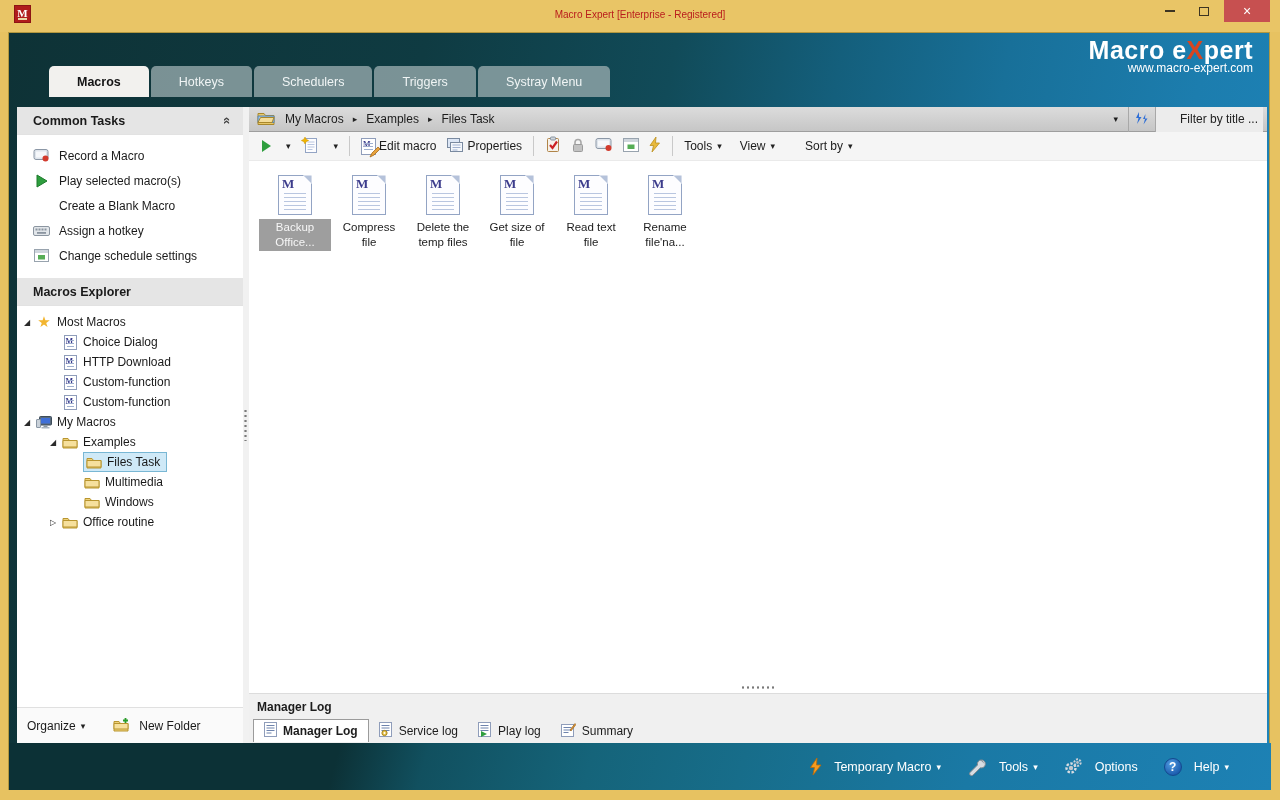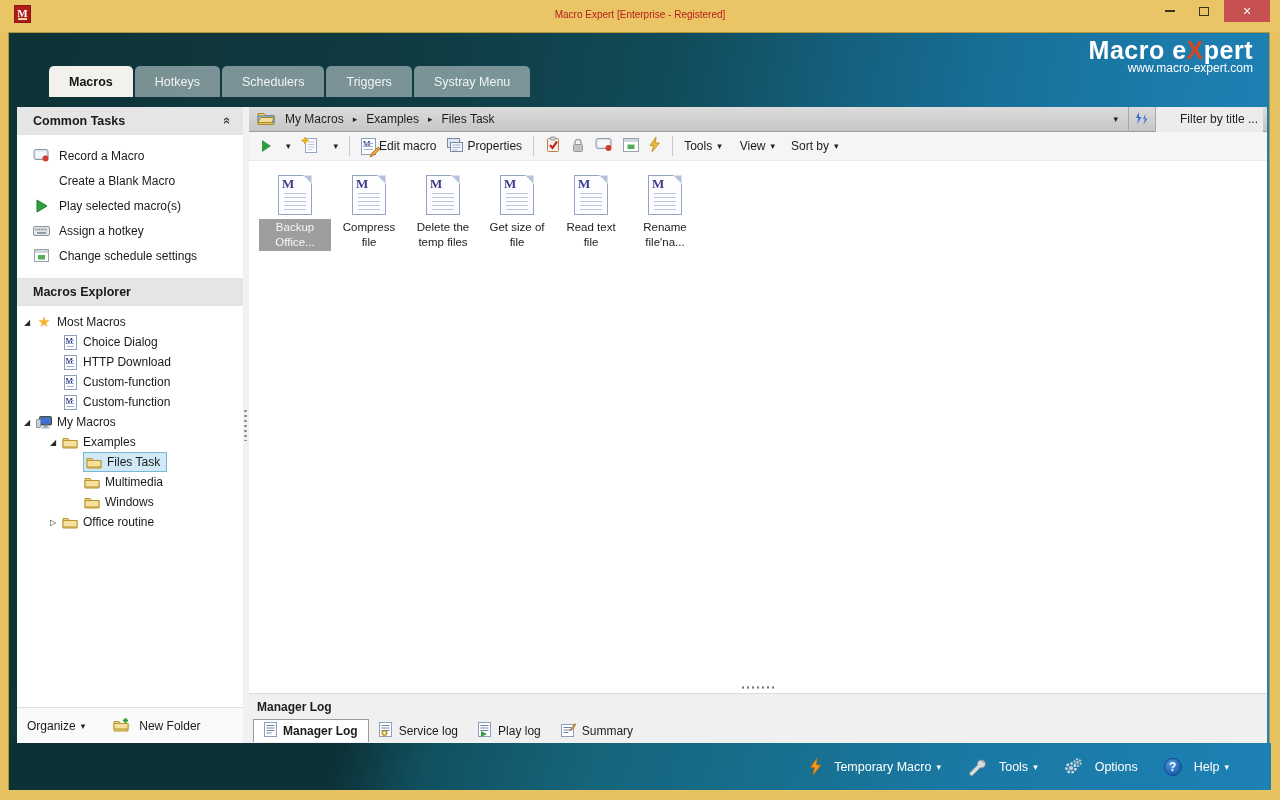--- a/index.html
+++ b/index.html
@@ -18,21 +18,21 @@
   .btn-max { right:62px; width:28px; }
   .btn-max i { width:10px; height:9px; border:1.5px solid #3c3422; }
   .btn-close { right:10px; width:46px; background:#c75050; color:#fff; font-size:14px; line-height:22px; }
 
   
   #app { position:absolute; left:8px; top:32px; width:1262px; height:758px; border:1px solid #b2973f;
     background:linear-gradient(100deg,#0e3236 0%,#0f3b42 30%,#114b59 48%,#145f7c 60%,#187099 72%,#1c7dae 86%,#1e84ba 100%); }
 
   
   .tabs { position:absolute; left:40px; top:33px; height:31px; display:flex; }
-  .tab { height:31px; padding:0 20px; margin-right:2px; display:flex; align-items:center; border-radius:5px 5px 0 0;
+  .tab { height:31px; padding:0 28px; margin-right:2px; display:flex; align-items:center; border-radius:5px 5px 0 0;
     background:rgba(152,172,174,0.78); color:#f0f5f5; font-size:12.5px; cursor:default; }
   .tab.active { background:#f2f1ee; color:#141414; font-weight:bold; }
   .logo { position:absolute; right:16px; top:3px; text-align:right; color:#fff; }
   .logo .lname { font-size:25px; font-weight:bold; letter-spacing:0.5px; }
   .logo .lname b { color:#d9451f; }
   .logo .lurl { font-size:12px; margin-top:-4px; }
 
   
   .sidebar { position:absolute; left:8px; top:74px; width:226px; height:636px; background:#fff; font-size:12px; color:#1a1a1a; }
   .panelhead { height:28px; background:#e5e5e5; border-bottom:1px solid #e2e2e2; display:flex; align-items:center; padding:0 12px 0 16px; font-weight:bold; font-size:12.5px; }
@@ -171,30 +171,30 @@
           <span class="ticon">
             <svg width="17" height="15">
                 <rect x="1" y="1.5" width="14" height="10" rx="2" fill="#dfe5ec" stroke="#8b97a6"></rect>
                 <rect x="3" y="3.5" width="10" height="6" fill="#f6f8fb"></rect>
                 <circle cx="12.5" cy="10.5" r="3" fill="#d23b2e"></circle>
               </svg>
           </span>
           <span>Record a Macro</span>
         </div>
         <div class="task">
-          <span class="ticon"></span>
-          <span>Create a Blank Macro</span>
-        </div>
-        <div class="task">
           <span class="ticon">
             <svg width="12" height="14">
                 <polygon points="1,1 11,7 1,13" fill="#2e9e3e" stroke="#1d7a2b"></polygon>
               </svg>
           </span>
           <span>Play selected macro(s)</span>
+        </div>
+        <div class="task">
+          <span class="ticon"></span>
+          <span>Create a Blank Macro</span>
         </div>
         <div class="task">
           <span class="ticon">
             <svg width="17" height="12">
                 <rect x="0.5" y="1.5" width="16" height="9" rx="1.5" fill="#e2e6ea" stroke="#8b95a0"></rect>
                 <rect x="2.5" y="3.5" width="2" height="2" fill="#8b95a0"></rect>
                 <rect x="5.5" y="3.5" width="2" height="2" fill="#8b95a0"></rect>
                 <rect x="8.5" y="3.5" width="2" height="2" fill="#8b95a0"></rect>
                 <rect x="11.5" y="3.5" width="2" height="2" fill="#8b95a0"></rect>
                 <rect x="4" y="7" width="9" height="1.8" fill="#8b95a0"></rect>
@@ -467,21 +467,21 @@
         </span>
         <span class="tsep"></span>
         <span class="tbtn">
           <span>Tools</span>
           <span class="dd">▾</span>
         </span>
         <span class="tbtn" style="margin-left:8px;">
           <span>View</span>
           <span class="dd">▾</span>
         </span>
-        <span class="tbtn" style="margin-left:6px;">
+        <span class="tbtn" style="margin-left:20px;">
           <span>Sort by</span>
           <span class="dd">▾</span>
         </span>
       </div>
 
       <div class="grid">
         <div class="mitem sel">
           <span class="mdoc">
               <span class="fold"></span>
               <span class="mm">M</span>

